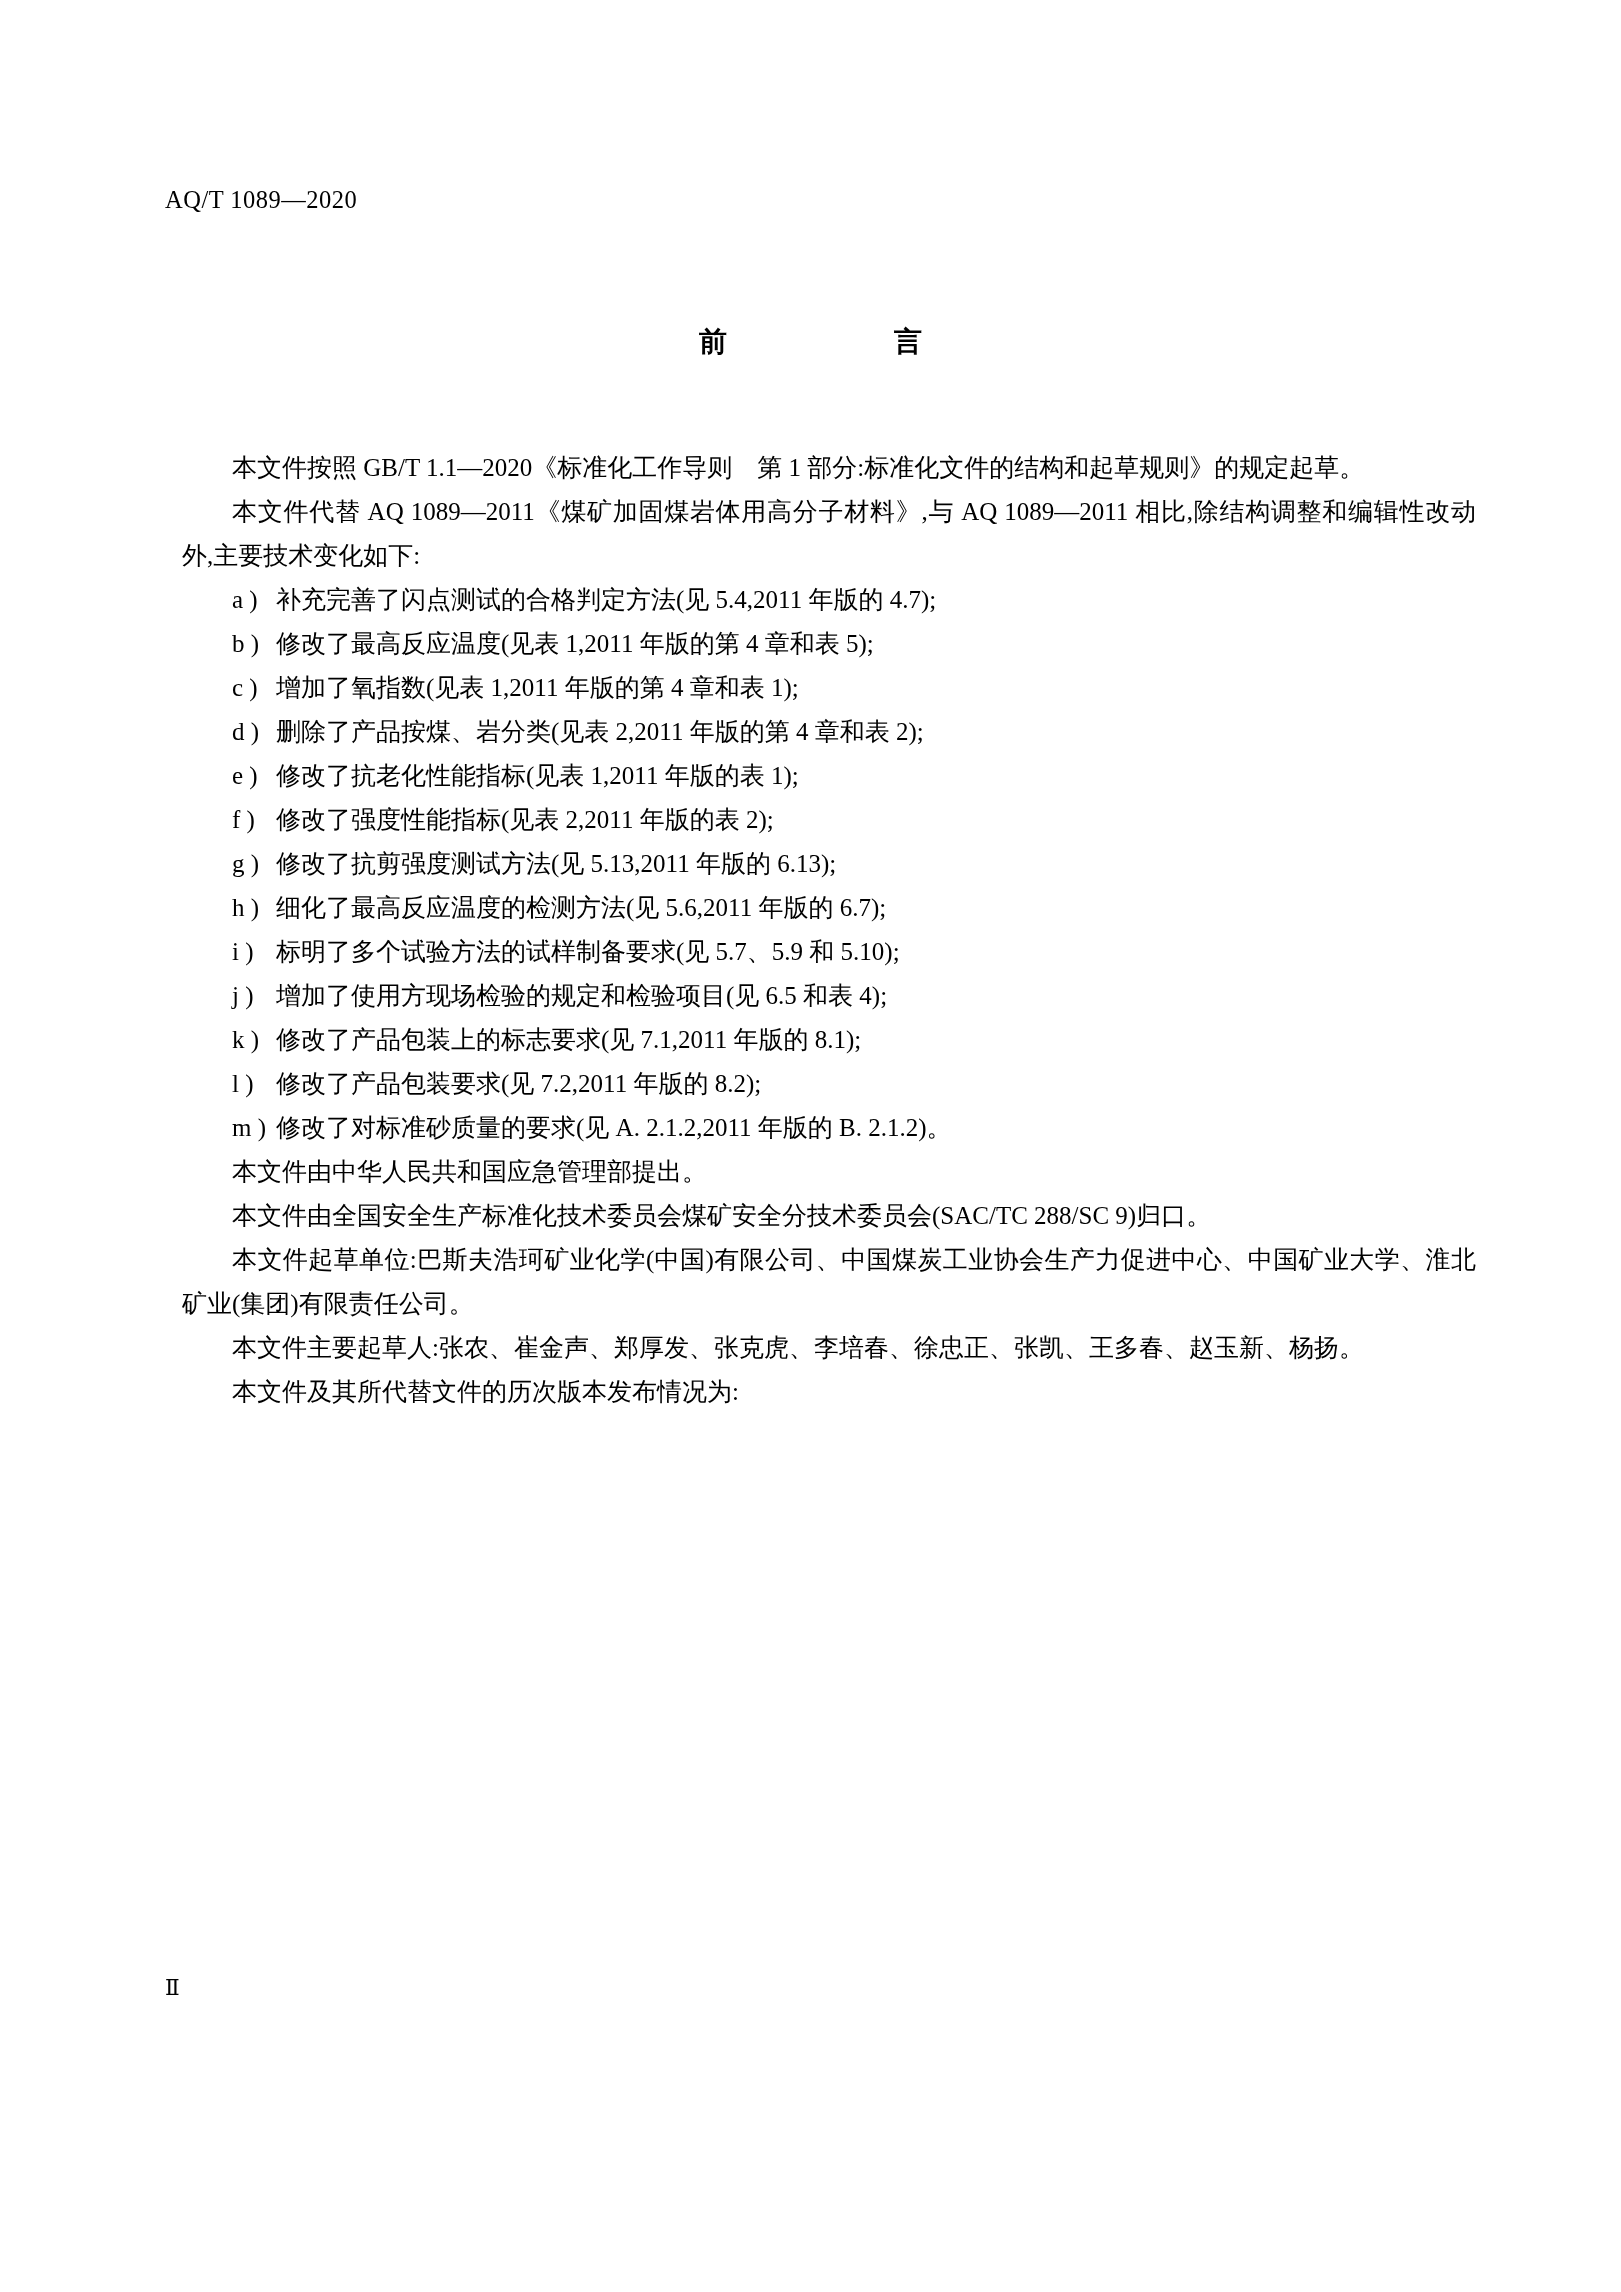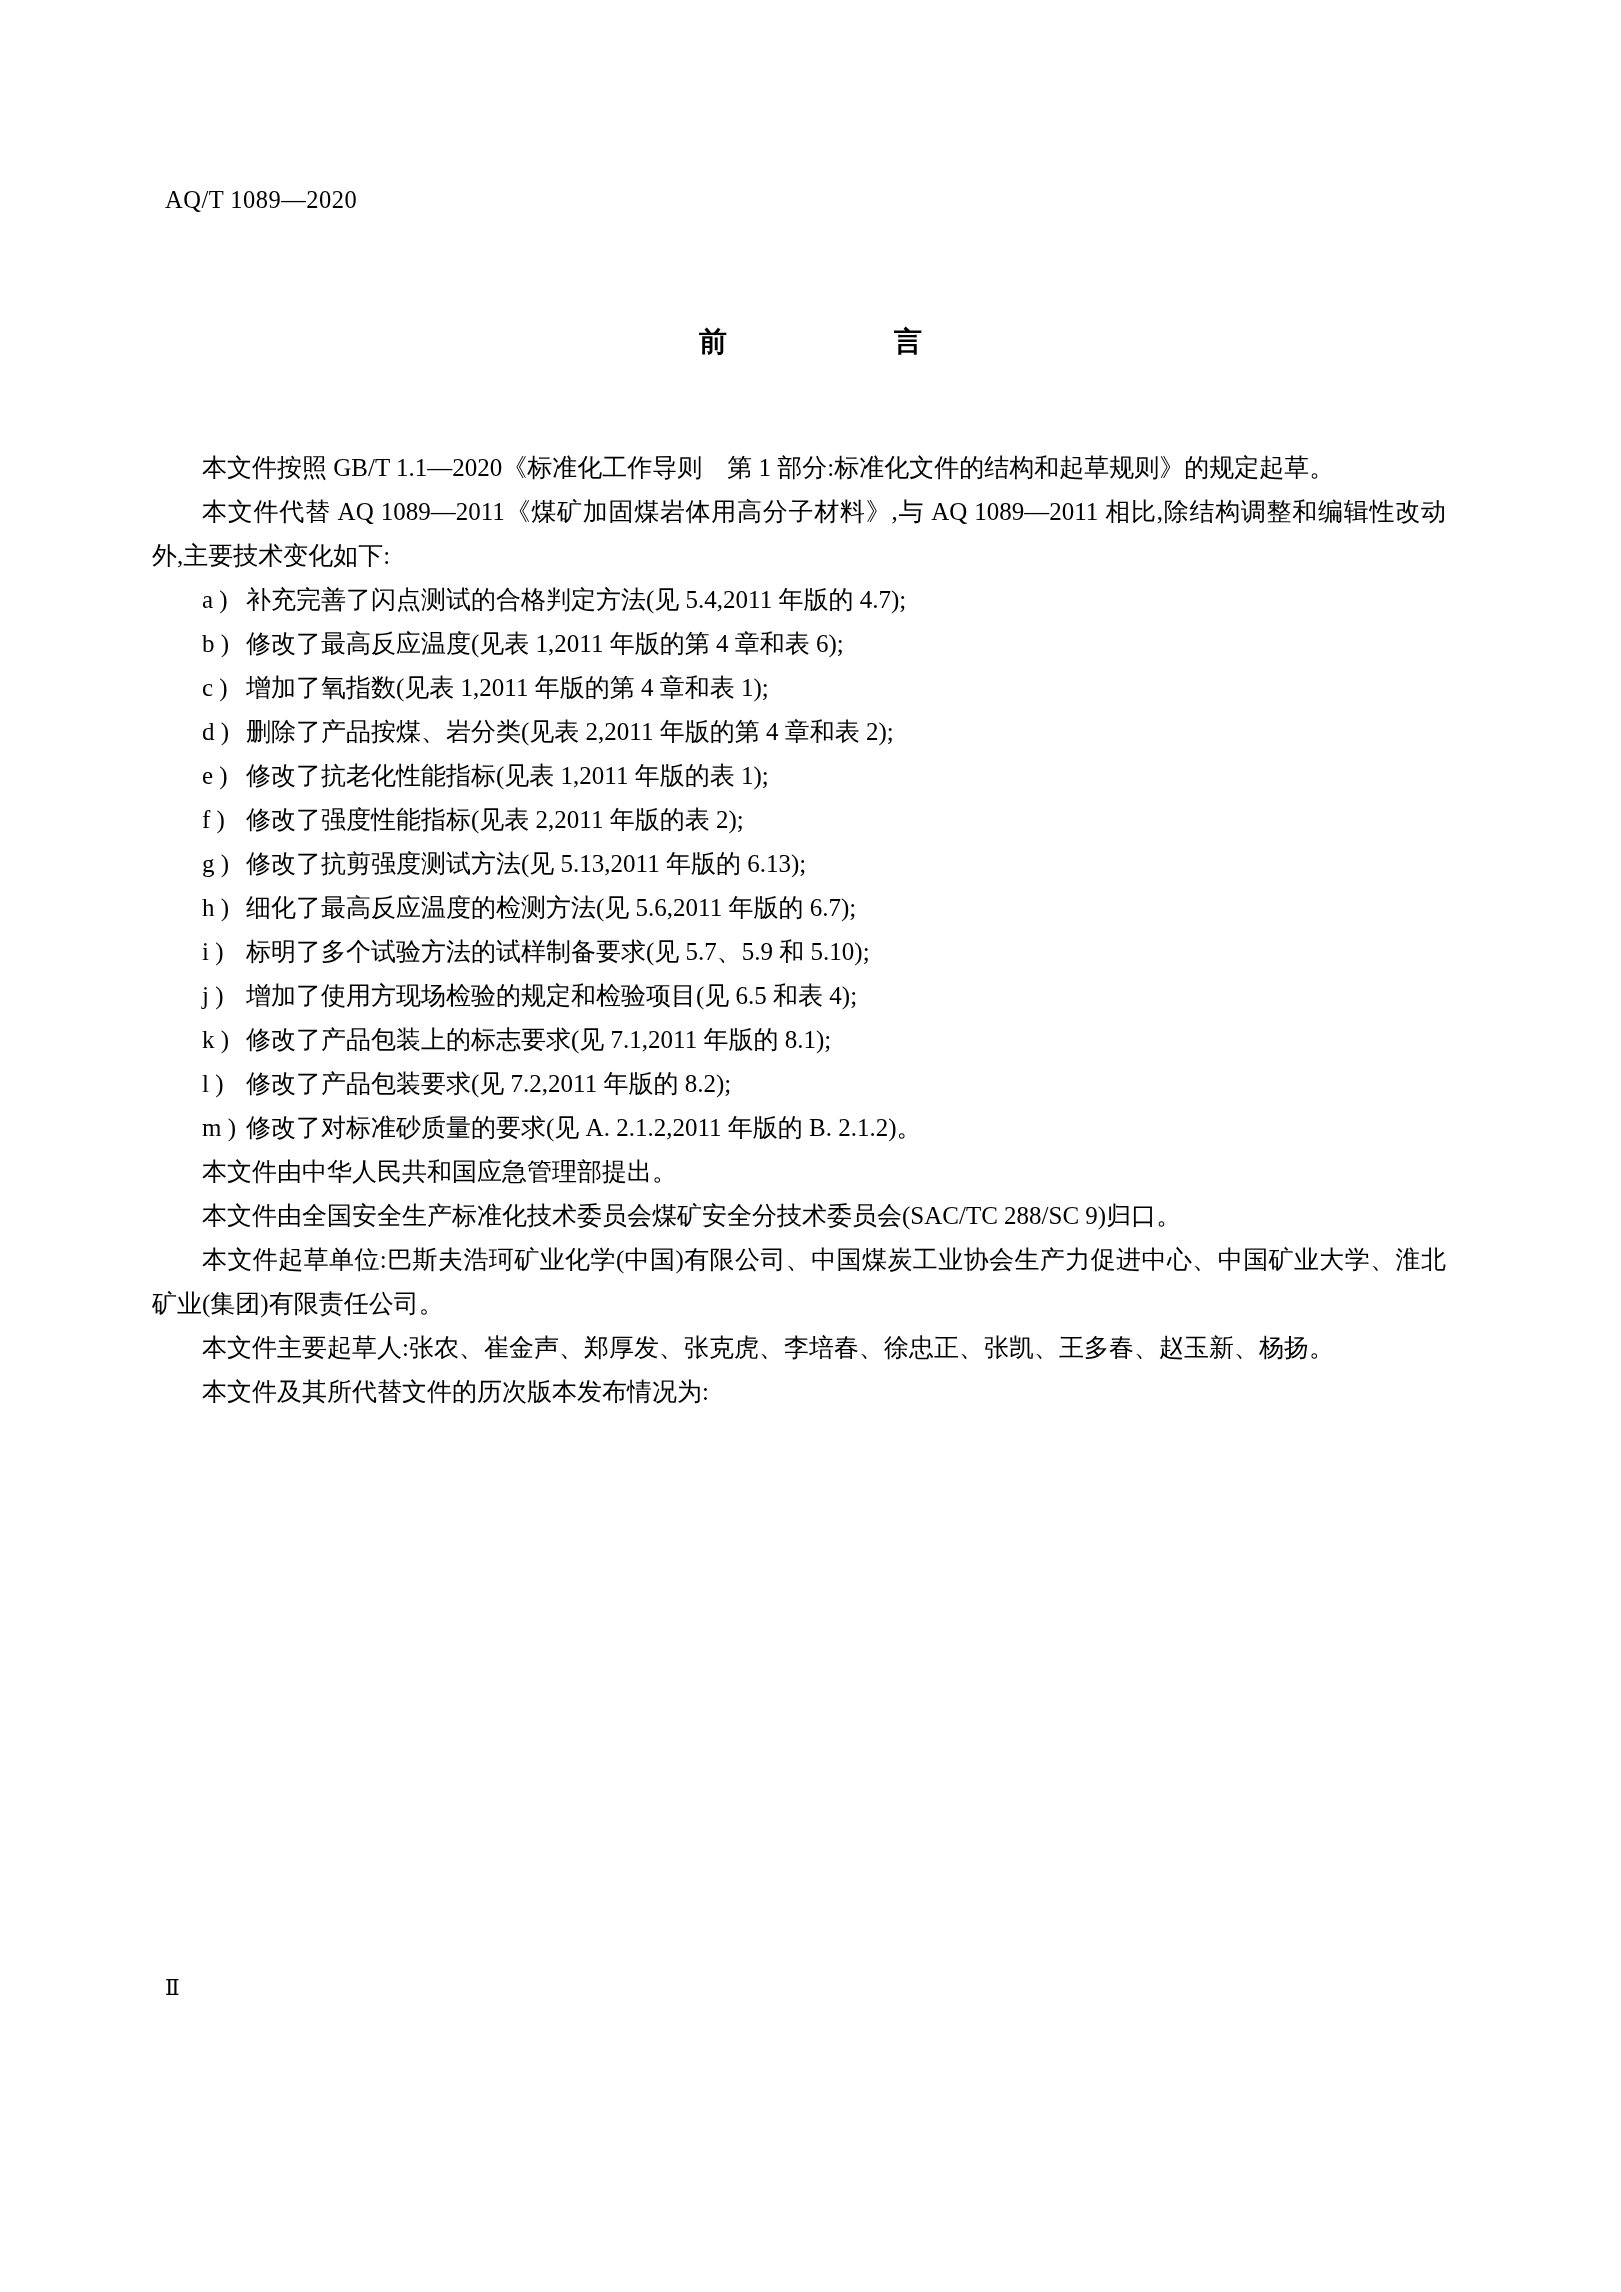--- a/index.html
+++ b/index.html
@@ -33,21 +33,21 @@
     text-align: center;
     font-size: 28px;
     font-weight: bold;
     letter-spacing: 37px;
     text-indent: 37px;
     font-family: "DejaVu Serif", "Liberation Serif", serif;
   }
   .body {
     position: absolute;
     top: 446px;
-    left: 152px;
+    left: 182px;
     width: 1294px;
     font-size: 25px;
     line-height: 44px;
     text-align: justify;
   }
   p {
     margin: 0;
     padding: 0;
   }
   .indent {
@@ -90,21 +90,21 @@
     <p class="indent">本文件按照 GB/T 1.1—2020《标准化工作导则　第 1 部分:标准化文件的结构和起草规则》的规定起草。</p>
 
     <p class="indent">本文件代替 AQ 1089—2011《煤矿加固煤岩体用高分子材料》,与 AQ 1089—2011 相比,除结构调整和编辑性改动外,主要技术变化如下:</p>
 
     <div class="list-item">
       <span class="list-marker">a )</span>
       <span class="list-text">补充完善了闪点测试的合格判定方法(见 5.4,2011 年版的 4.7);</span>
     </div>
     <div class="list-item">
       <span class="list-marker">b )</span>
-      <span class="list-text">修改了最高反应温度(见表 1,2011 年版的第 4 章和表 6);</span>
+      <span class="list-text">修改了最高反应温度(见表 1,2011 年版的第 4 章和表 5);</span>
     </div>
     <div class="list-item">
       <span class="list-marker">c )</span>
       <span class="list-text">增加了氧指数(见表 1,2011 年版的第 4 章和表 1);</span>
     </div>
     <div class="list-item">
       <span class="list-marker">d )</span>
       <span class="list-text">删除了产品按煤、岩分类(见表 2,2011 年版的第 4 章和表 2);</span>
     </div>
     <div class="list-item">

